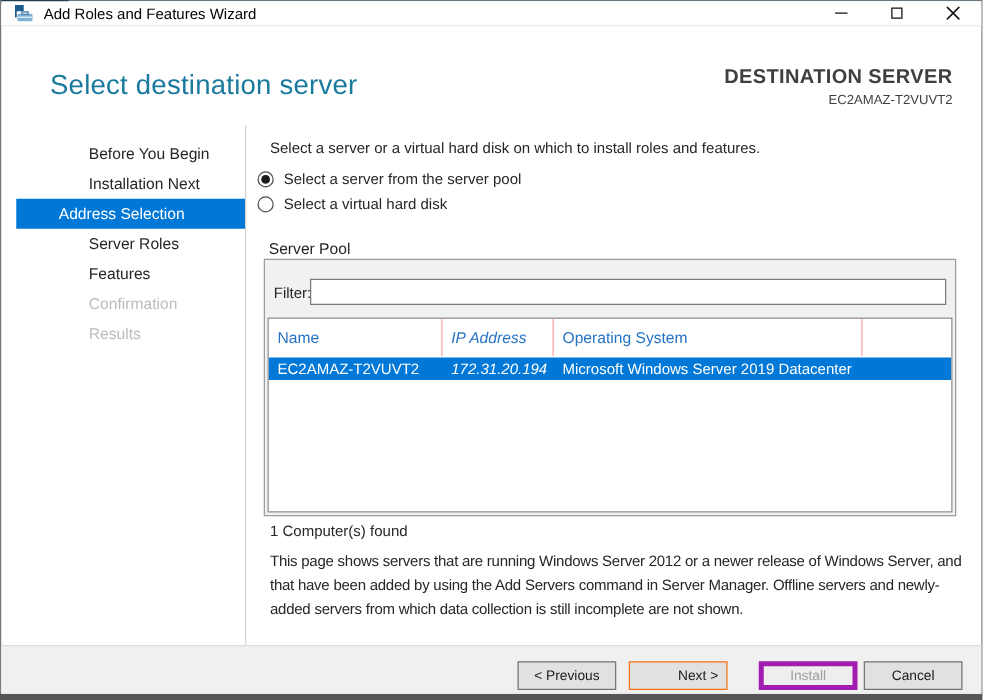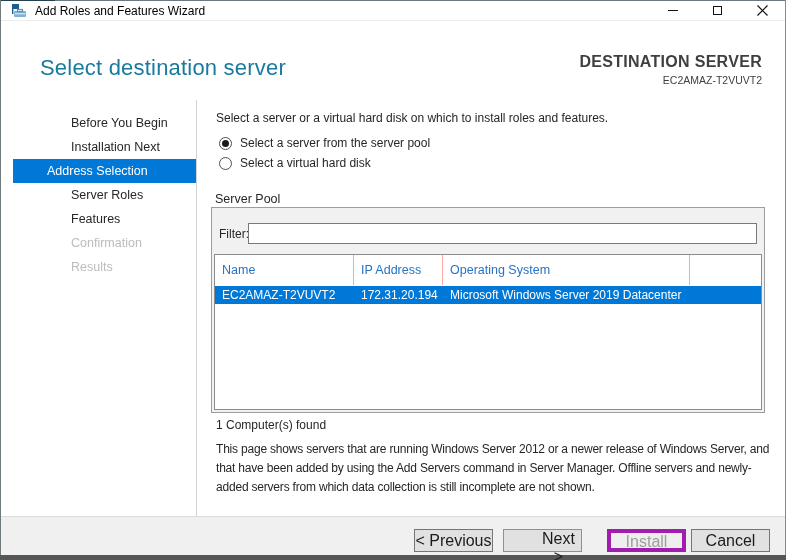--- a/index.html
+++ b/index.html
@@ -35,52 +35,52 @@
 
   
   .sidebar { position:absolute; left:1px; top:111px; width:195px; }
   .nav-item { height:24px; line-height:24px; padding-left:70px; font-size:12.5px; color:#262626; }
   .nav-item.active { background:#0078d7; color:#ffffff; margin-left:12px; padding-left:34px; }
   .nav-item.disabled { color:#bcbcbc; }
   .v-divider { position:absolute; left:196px; top:100px; width:1px; height:416px; background:#d4d4d4; }
 
   
   .intro { position:absolute; left:216px; top:111px; font-size:12px; }
-  .radio-row { position:absolute; left:219px; display:flex; align-items:center; }
+  .radio-row { position:absolute; left:206px; display:flex; align-items:center; }
   .radio-row.r1 { top:136px; } .radio-row.r2 { top:156px; }
   .radio-circle { width:13px; height:13px; border:1px solid #4f4f4f; border-radius:50%;
                   background:#fff; display:flex; align-items:center; justify-content:center; }
   .radio-circle .dot { width:7px; height:7px; border-radius:50%; background:#1b1b1b; display:none; }
   .radio-row.checked .radio-circle .dot { display:block; }
   .radio-label { margin-left:8px; font-size:12px; }
 
   .pool-title { position:absolute; left:215px; top:192px; font-size:12.5px; }
   .pool-box { position:absolute; left:211px; top:207px; width:554px; height:206px;
               border:1px solid #9d9d9d; background:#f1f1f1; }
   .filter-label { position:absolute; left:7px; top:19px; font-size:12px; }
   .filter-input { position:absolute; left:36px; top:15px; width:509px; height:21px;
                   border:1px solid #7a7a7a; background:#fff; font-family:inherit; font-size:12px; padding:0 4px; }
   .pool-table { position:absolute; left:2px; top:46px; right:2px; bottom:2px;
                 border:1px solid #8c8c8c; background:#ffffff; overflow:hidden; }
   .thead { display:flex; height:30px; }
   .th { line-height:30px; padding-left:7px; font-size:12.5px; color:#2673c4;
         border-right:1px solid #fca5a5; }
-  .col-name { width:139px; } .col-ip { width:89px; } .col-os { width:247px; } .col-fill { flex:1; border-right:none; }
+  .col-name { width:139px; } .col-ip { width:89px;font-style:italic; } .col-os { width:247px; } .col-fill { flex:1; border-right:none; }
   .trow { display:flex; height:18px; margin-top:1px; }
   .trow.selected { background:#0078d7; color:#ffffff; }
   .td { line-height:18px; padding-left:7px; font-size:12px; white-space:nowrap; overflow:hidden; }
 
   .found-text { position:absolute; left:216px; top:418px; font-size:12px; }
   .description { position:absolute; left:216px; top:440px; width:556px; font-size:12px;
                  line-height:19px; letter-spacing:-0.2px; }
 
   
   .footer { position:absolute; left:1px; top:516px; right:1px; height:39px;
             background:#f0f0f0; border-top:1px solid #dcdcdc; }
-  .btn { position:absolute; top:12px; width:79px; height:23px; font-family:inherit; font-size:16px;
+  .btn { position:absolute; top:12px; width:79px; height:23px; font-family:inherit; font-size:11px;
          background:#e1e1e1; border:1px solid #757575; color:#1b1b1b; padding:0; }
   .btn-previous { left:413px; }
   .btn-next { left:502px; border:1px solid #f97316;padding-left:32px; }
   .btn-install { left:606px; background:#eeeeee; border:4px solid #a21caf; color:#9e9e9e; }
   .btn-cancel { left:690px; }
 </style>
 </head>
 <body>
 
 <div id="screen">

